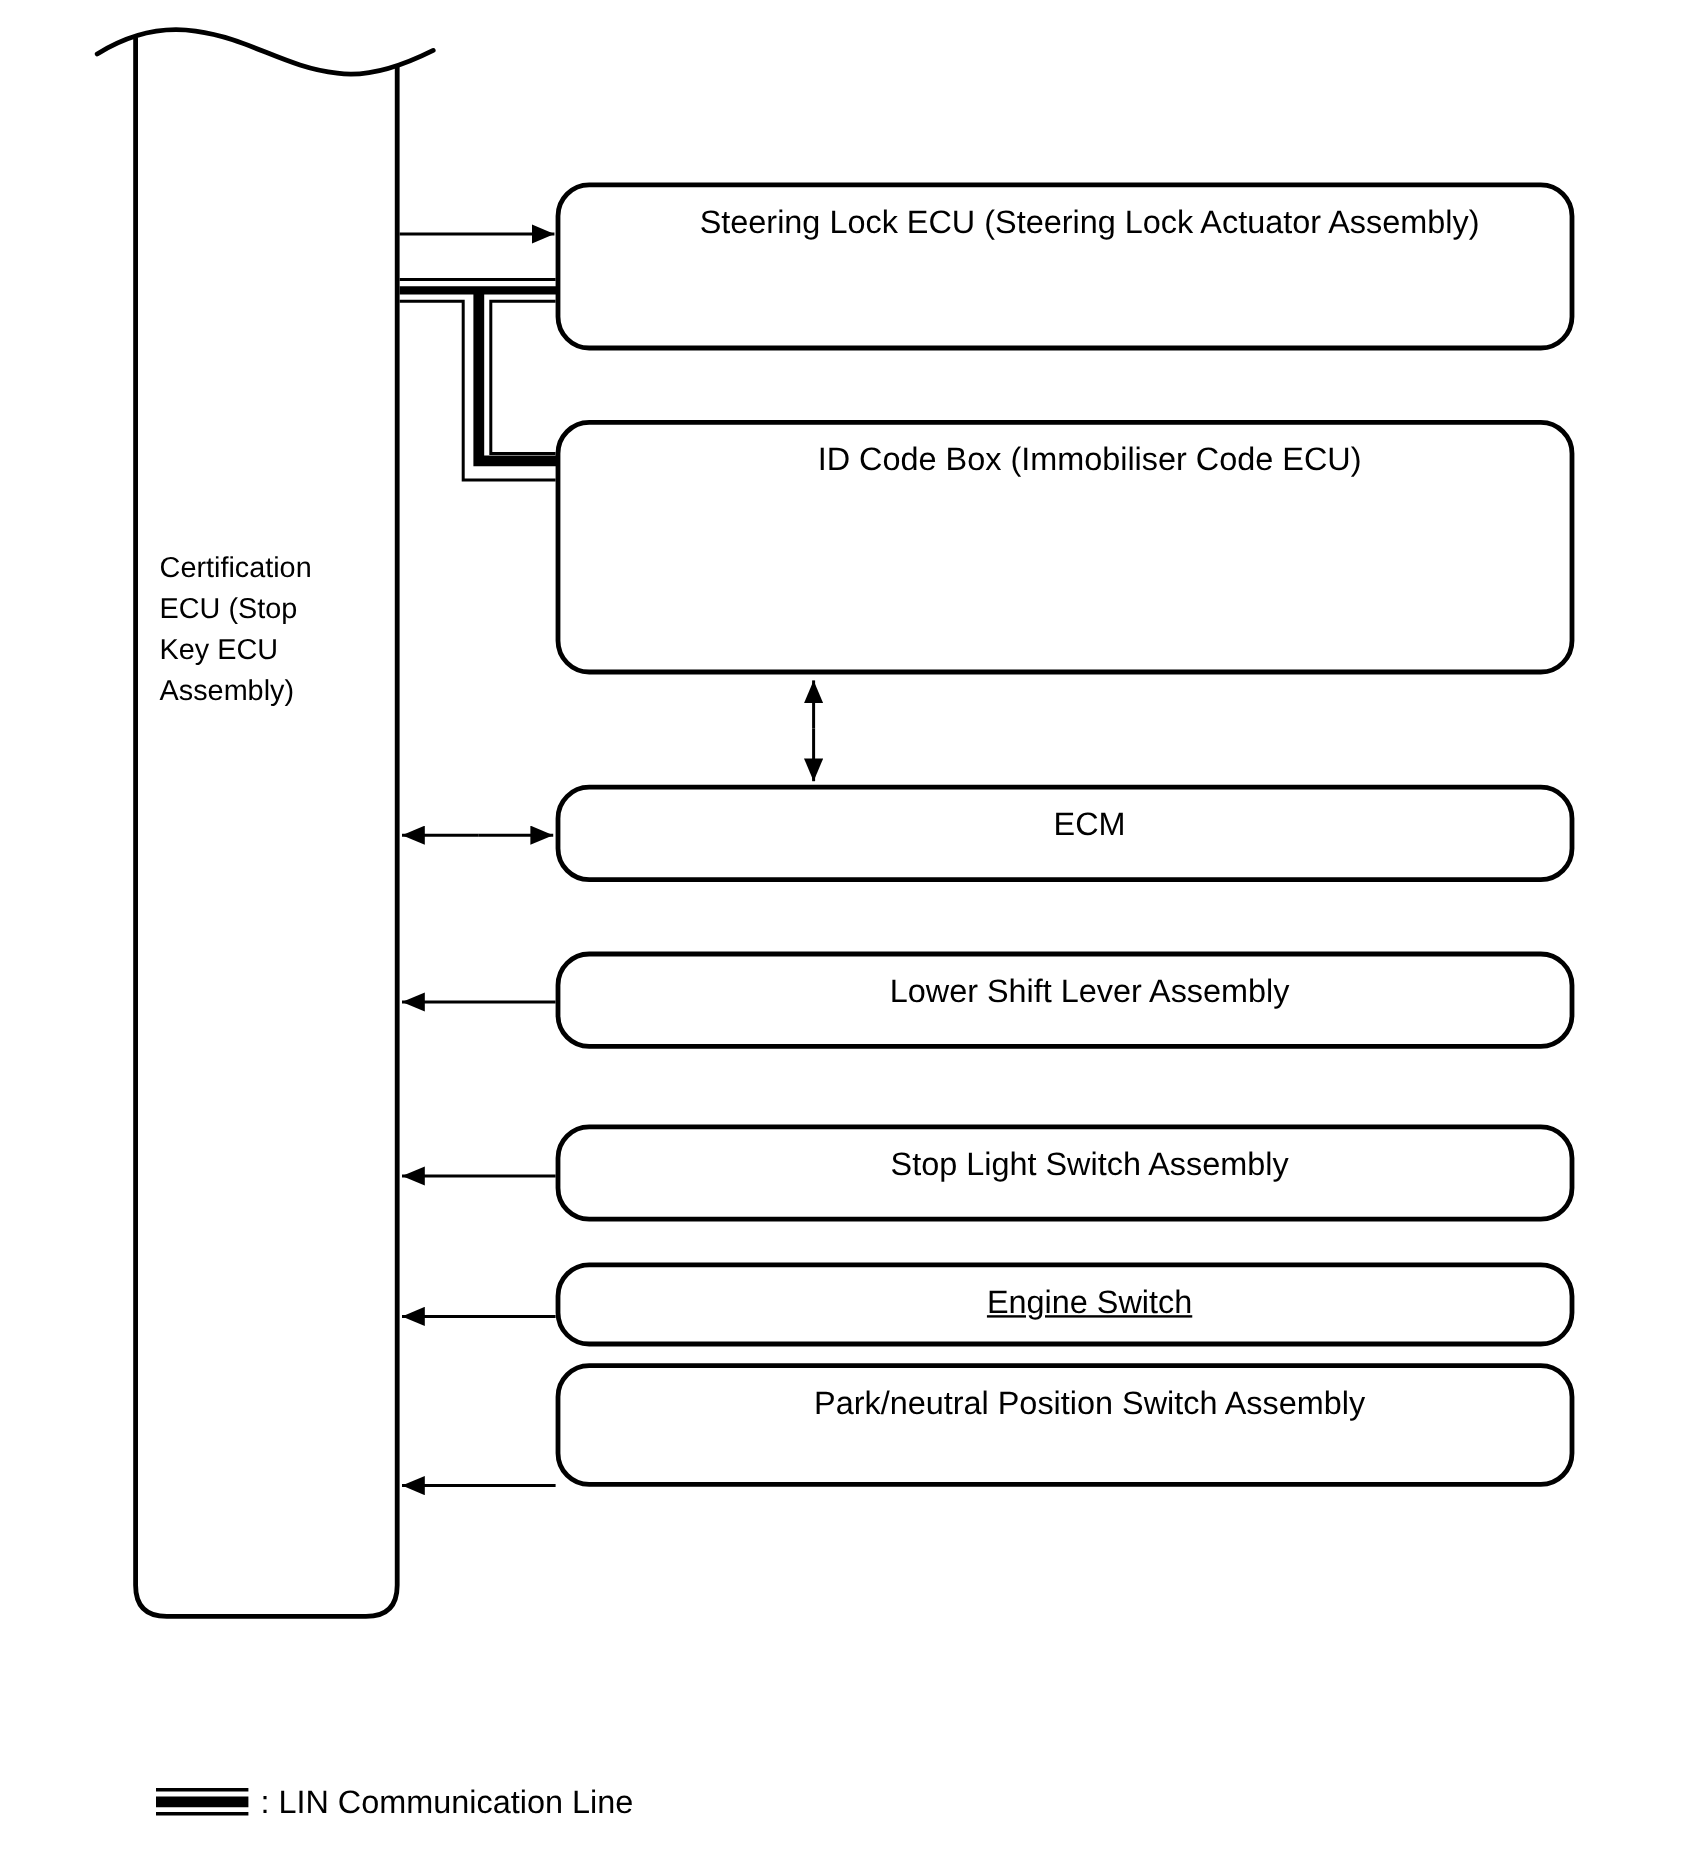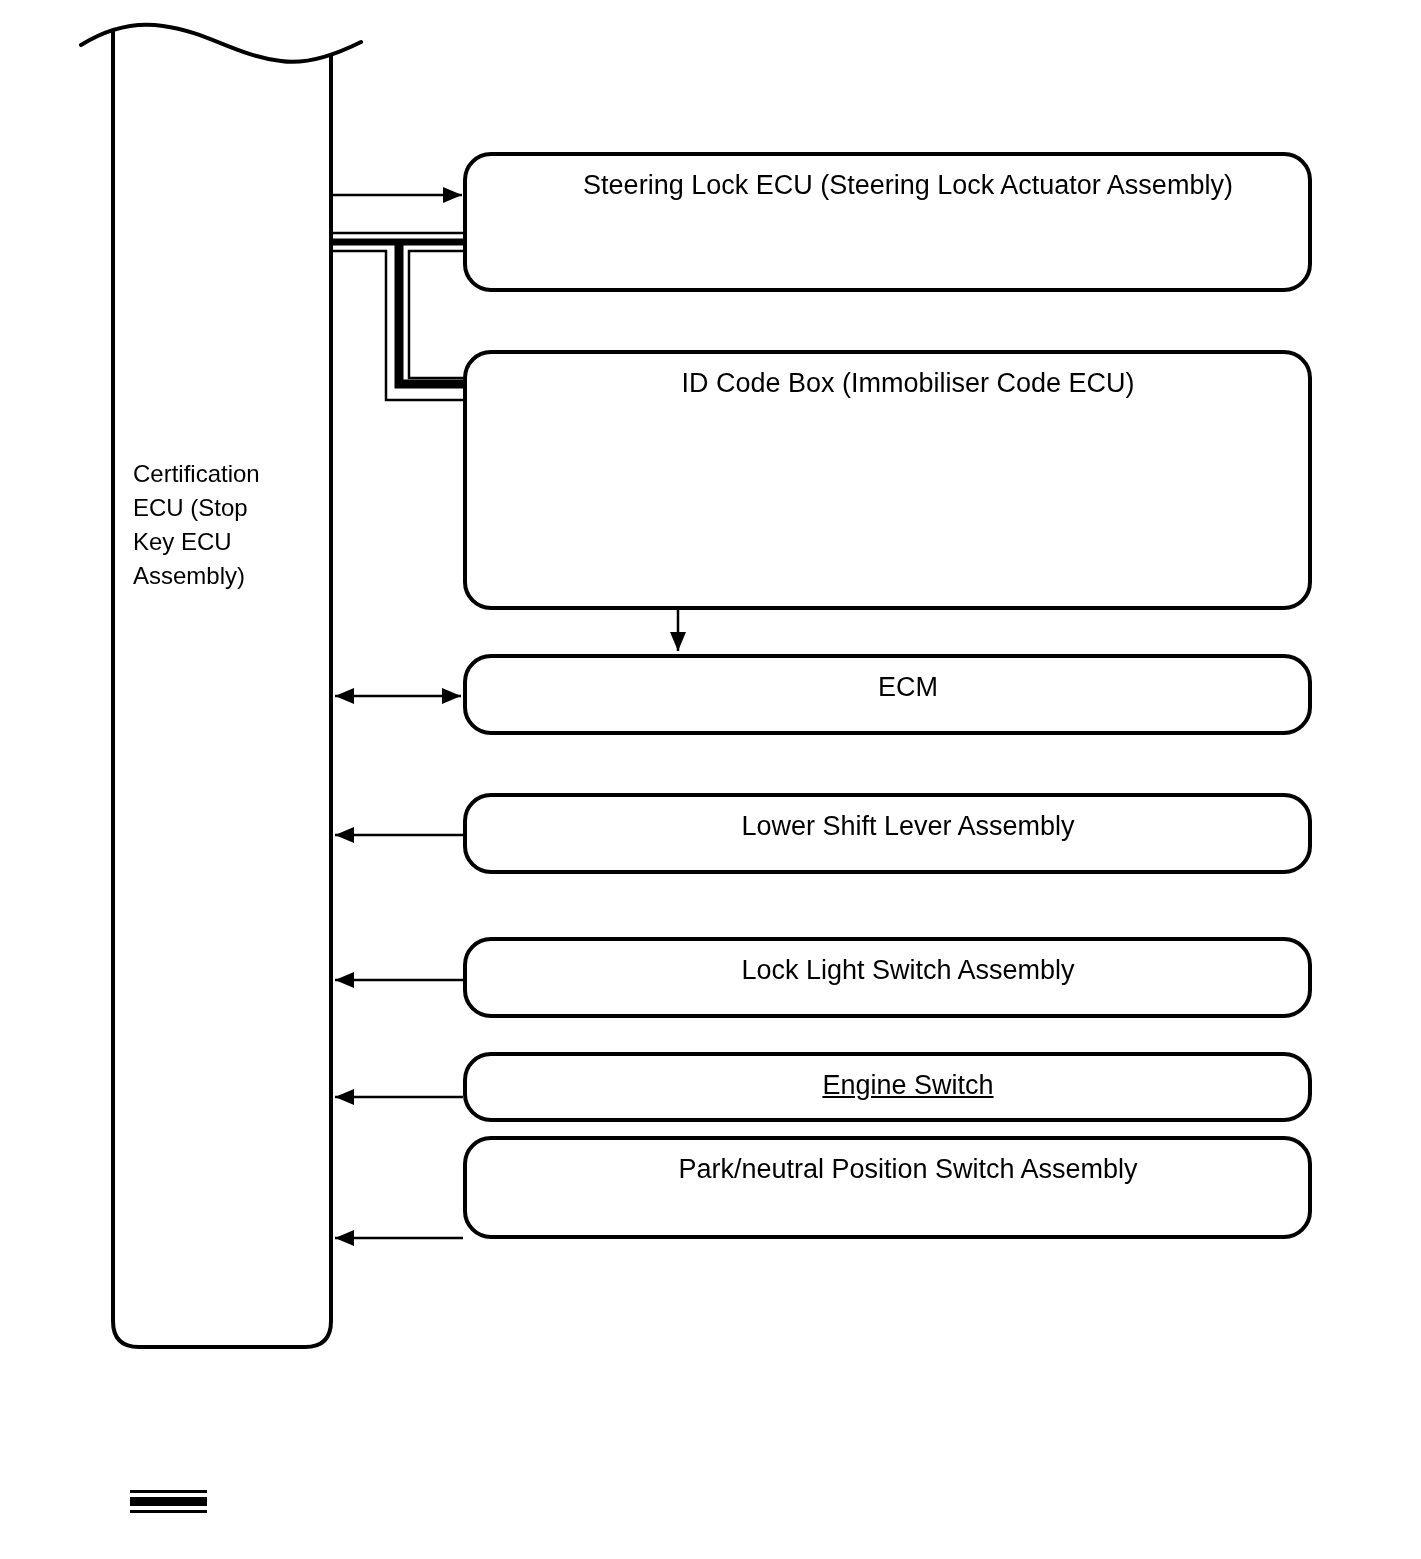--- a/index.html
+++ b/index.html
@@ -106,38 +106,39 @@
     <div>Certification</div>
     <div>ECU (Stop</div>
     <div>Key ECU</div>
     <div>Assembly)</div>
   </div>
 
   <div class="node" style="top:152px; height:140px;">
     <span>Steering Lock ECU (Steering Lock Actuator Assembly)</span>
   </div>
 
-  <div class="node" style="top:350px; height:260px;">
+  <div class="node" style="top:350px; height:212px;">
     <span>ID Code Box (Immobiliser Code ECU)</span>
   </div>
 
   <div class="node" style="top:654px; height:81px;">
     <span>ECM</span>
   </div>
 
   <div class="node" style="top:793px; height:81px;">
     <span>Lower Shift Lever Assembly</span>
   </div>
 
   <div class="node" style="top:937px; height:81px;">
-    <span>Lock Light Switch Assembly</span>
+    <span>Stop Light Switch Assembly</span>
   </div>
 
   <div class="node" style="top:1052px; height:70px;text-decoration:underline;">
     <span>Engine Switch</span>
   </div>
 
   <div class="node" style="top:1136px; height:103px;">
     <span>Park/neutral Position Switch Assembly</span>
   </div>
 
+  <div class="legend-text">: LIN Communication Line</div>
 
 </div>
 
 </body></html>

